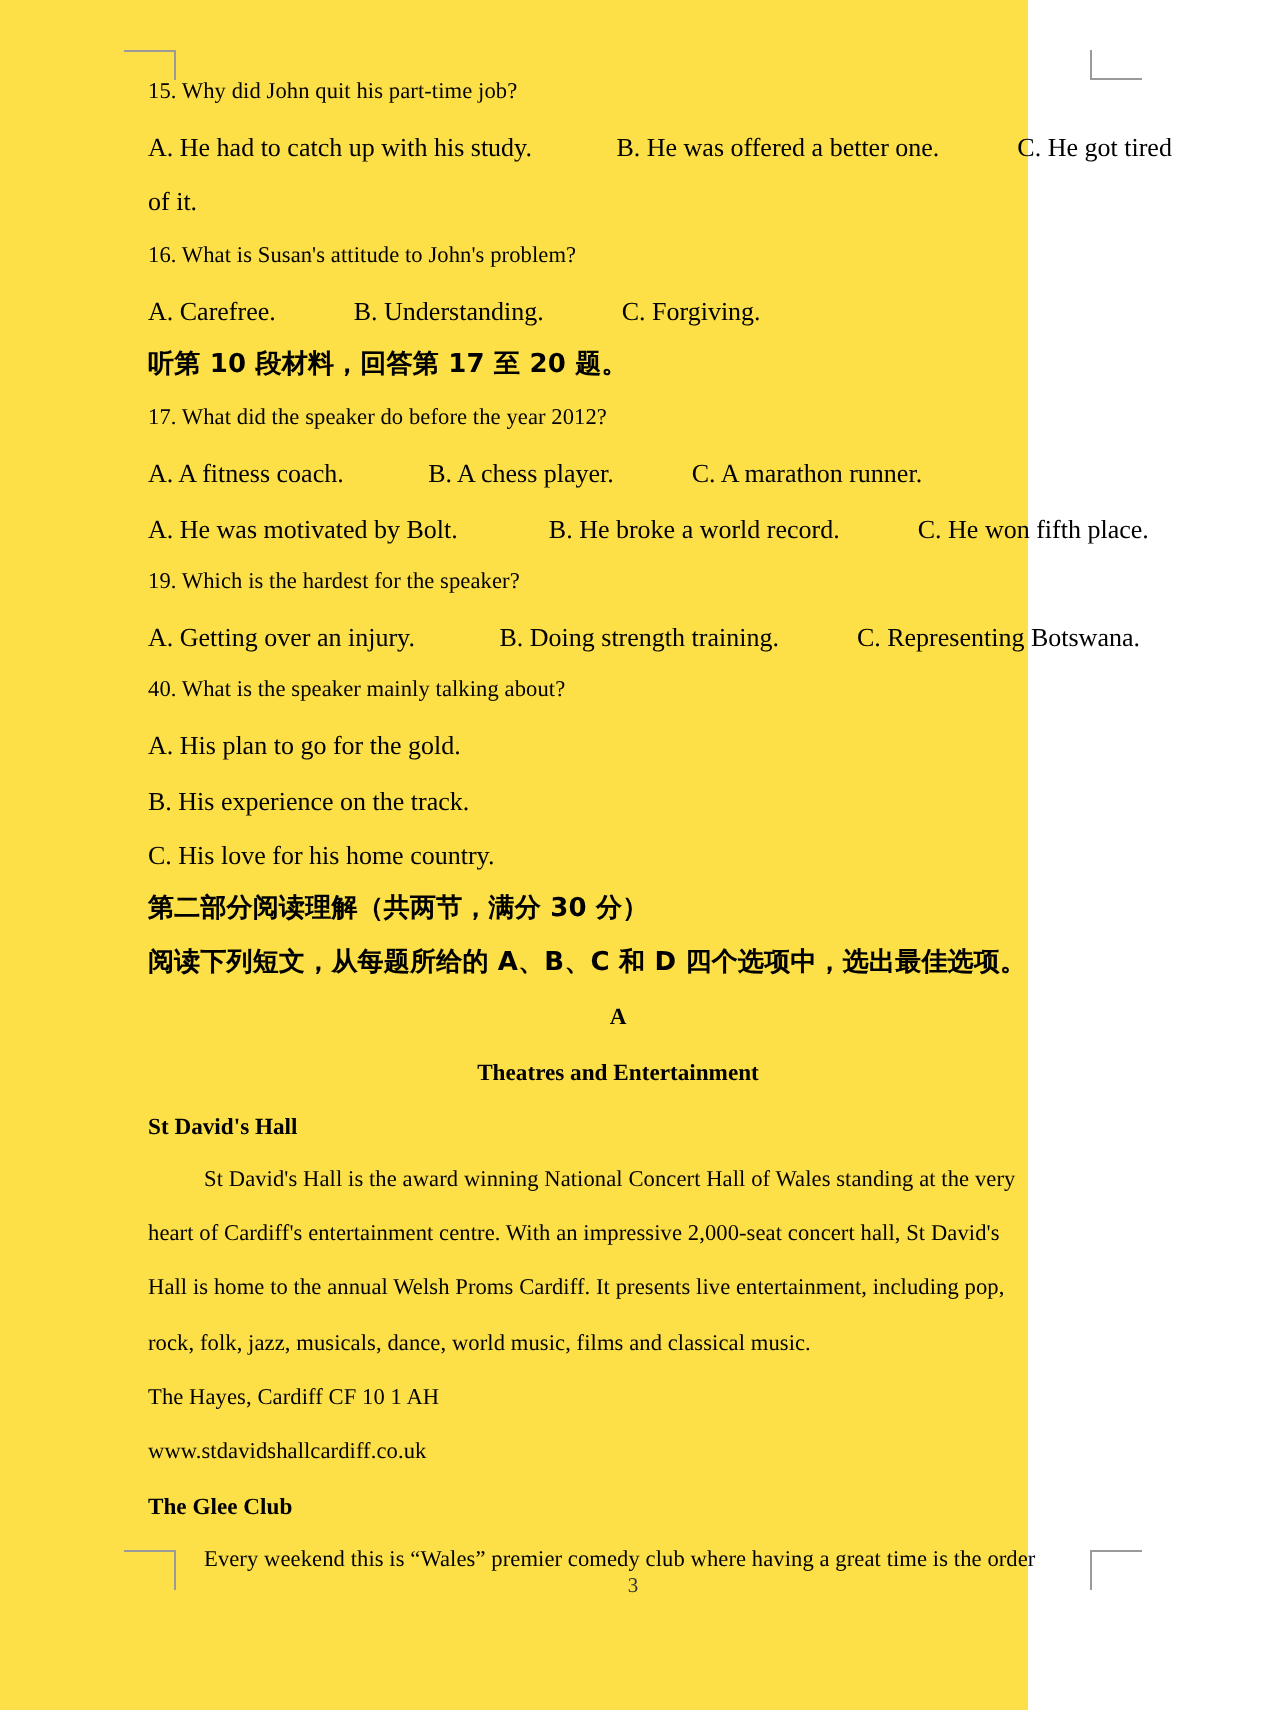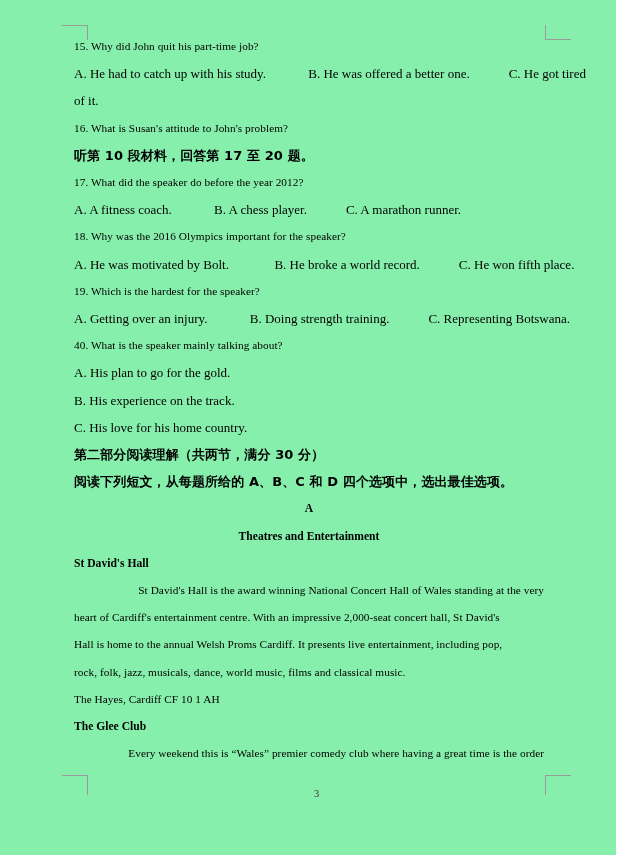--- a/index.html
+++ b/index.html
@@ -13,23 +13,23 @@
     position: relative;
     font-family: "Liberation Serif", "DejaVu Serif", serif;
     color: #000000;
     overflow: hidden;
   }
 
   
   #page-sheet {
     position: absolute;
     left: 0; top: 0;
-    width: 616px;
+    width: 514px;
     height: 855px;
-    background: #86efac;
+    background: #fde047;
   }
 
   
   .crop-mark {
     position: absolute;
     width: 26px;
     height: 26px;
     pointer-events: none;
   }
   .crop-mark i {
@@ -83,21 +83,21 @@
   .center { text-align: center; }
 
   .bold-en {
     font-family: "Liberation Serif", "DejaVu Serif", serif;
     font-weight: bold;
     font-size: 11.6px;
     line-height: 27.2px;
     white-space: pre;
   }
 
-  .indent { padding-left: 28px; text-align: right; }
+  .indent { padding-left: 28px; }
 
   
   .opt-row {
     font-size: 13px;
     line-height: 27.2px;
     white-space: pre;
     display: block;
   }
 
   
@@ -134,27 +134,27 @@
       <i class="v"></i>
   </div>
 
   <div id="content">
 
     <div class="line en">15. Why did John quit his part-time job?</div>
     <div class="opt-row">A. He had to catch up with his study.             B. He was offered a better one.            C. He got tired</div>
     <div class="opt-row">of it.</div>
 
     <div class="line en">16. What is Susan's attitude to John's problem?</div>
+    <div class="opt-row">A. Carefree.            B. Understanding.            C. Forgiving.</div>
 
     <div class="cjk-head">听第 10 段材料，回答第 17 至 20 题。</div>
 
     <div class="line en">17. What did the speaker do before the year 2012?</div>
     <div class="opt-row">A. A fitness coach.             B. A chess player.            C. A marathon runner.</div>
 
-    <div class="line en">18. Why was the 2016 Olympics important for the speaker?</div>
     <div class="opt-row">A. He was motivated by Bolt.              B. He broke a world record.            C. He won fifth place.</div>
 
     <div class="line en">19. Which is the hardest for the speaker?</div>
     <div class="opt-row">A. Getting over an injury.             B. Doing strength training.            C. Representing Botswana.</div>
 
     <div class="line en">40. What is the speaker mainly talking about?</div>
     <div class="opt-row">A. His plan to go for the gold.</div>
     <div class="opt-row">B. His experience on the track.</div>
     <div class="opt-row">C. His love for his home country.</div>
 
@@ -163,20 +163,21 @@
 
     <div class="bold-en center">A</div>
     <div class="bold-en center">Theatres and Entertainment</div>
 
     <div class="bold-en">St David's Hall</div>
     <div class="line en indent">St David's Hall is the award winning National Concert Hall of Wales standing at the very</div>
     <div class="line en">heart of Cardiff's entertainment centre. With an impressive 2,000-seat concert hall, St David's</div>
     <div class="line en">Hall is home to the annual Welsh Proms Cardiff. It presents live entertainment, including pop,</div>
     <div class="line en">rock, folk, jazz, musicals, dance, world music, films and classical music.</div>
     <div class="line en">The Hayes, Cardiff CF 10 1 AH</div>
+    <div class="line en">www.stdavidshallcardiff.co.uk</div>
 
     <div class="bold-en">The Glee Club</div>
     <div class="line en indent">Every weekend this is “Wales” premier comedy club where having a great time is the order</div>
 
   </div>
 
   <div id="page-number">3</div>
 
 </div>
 

